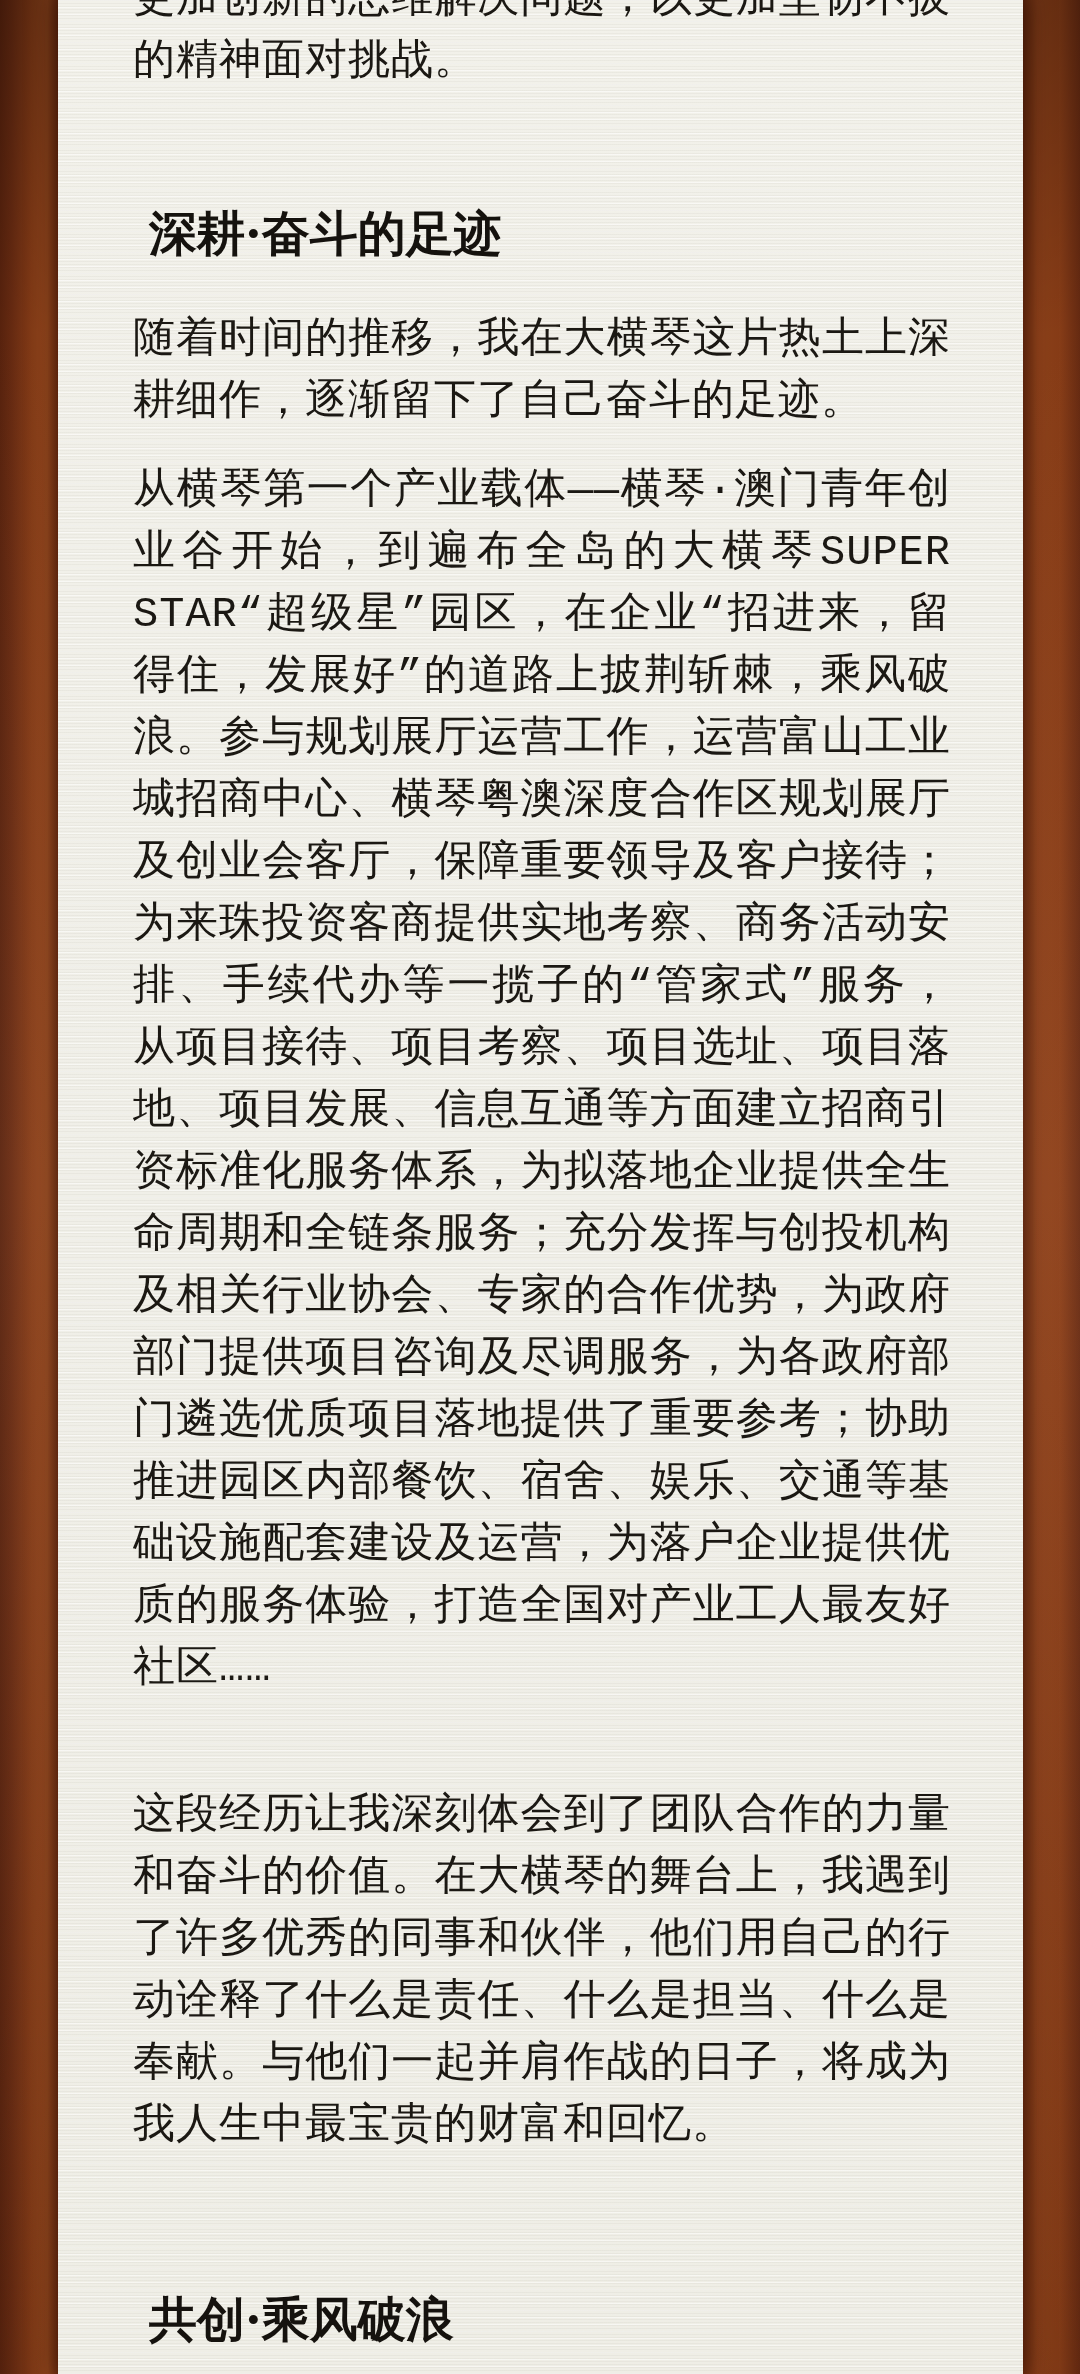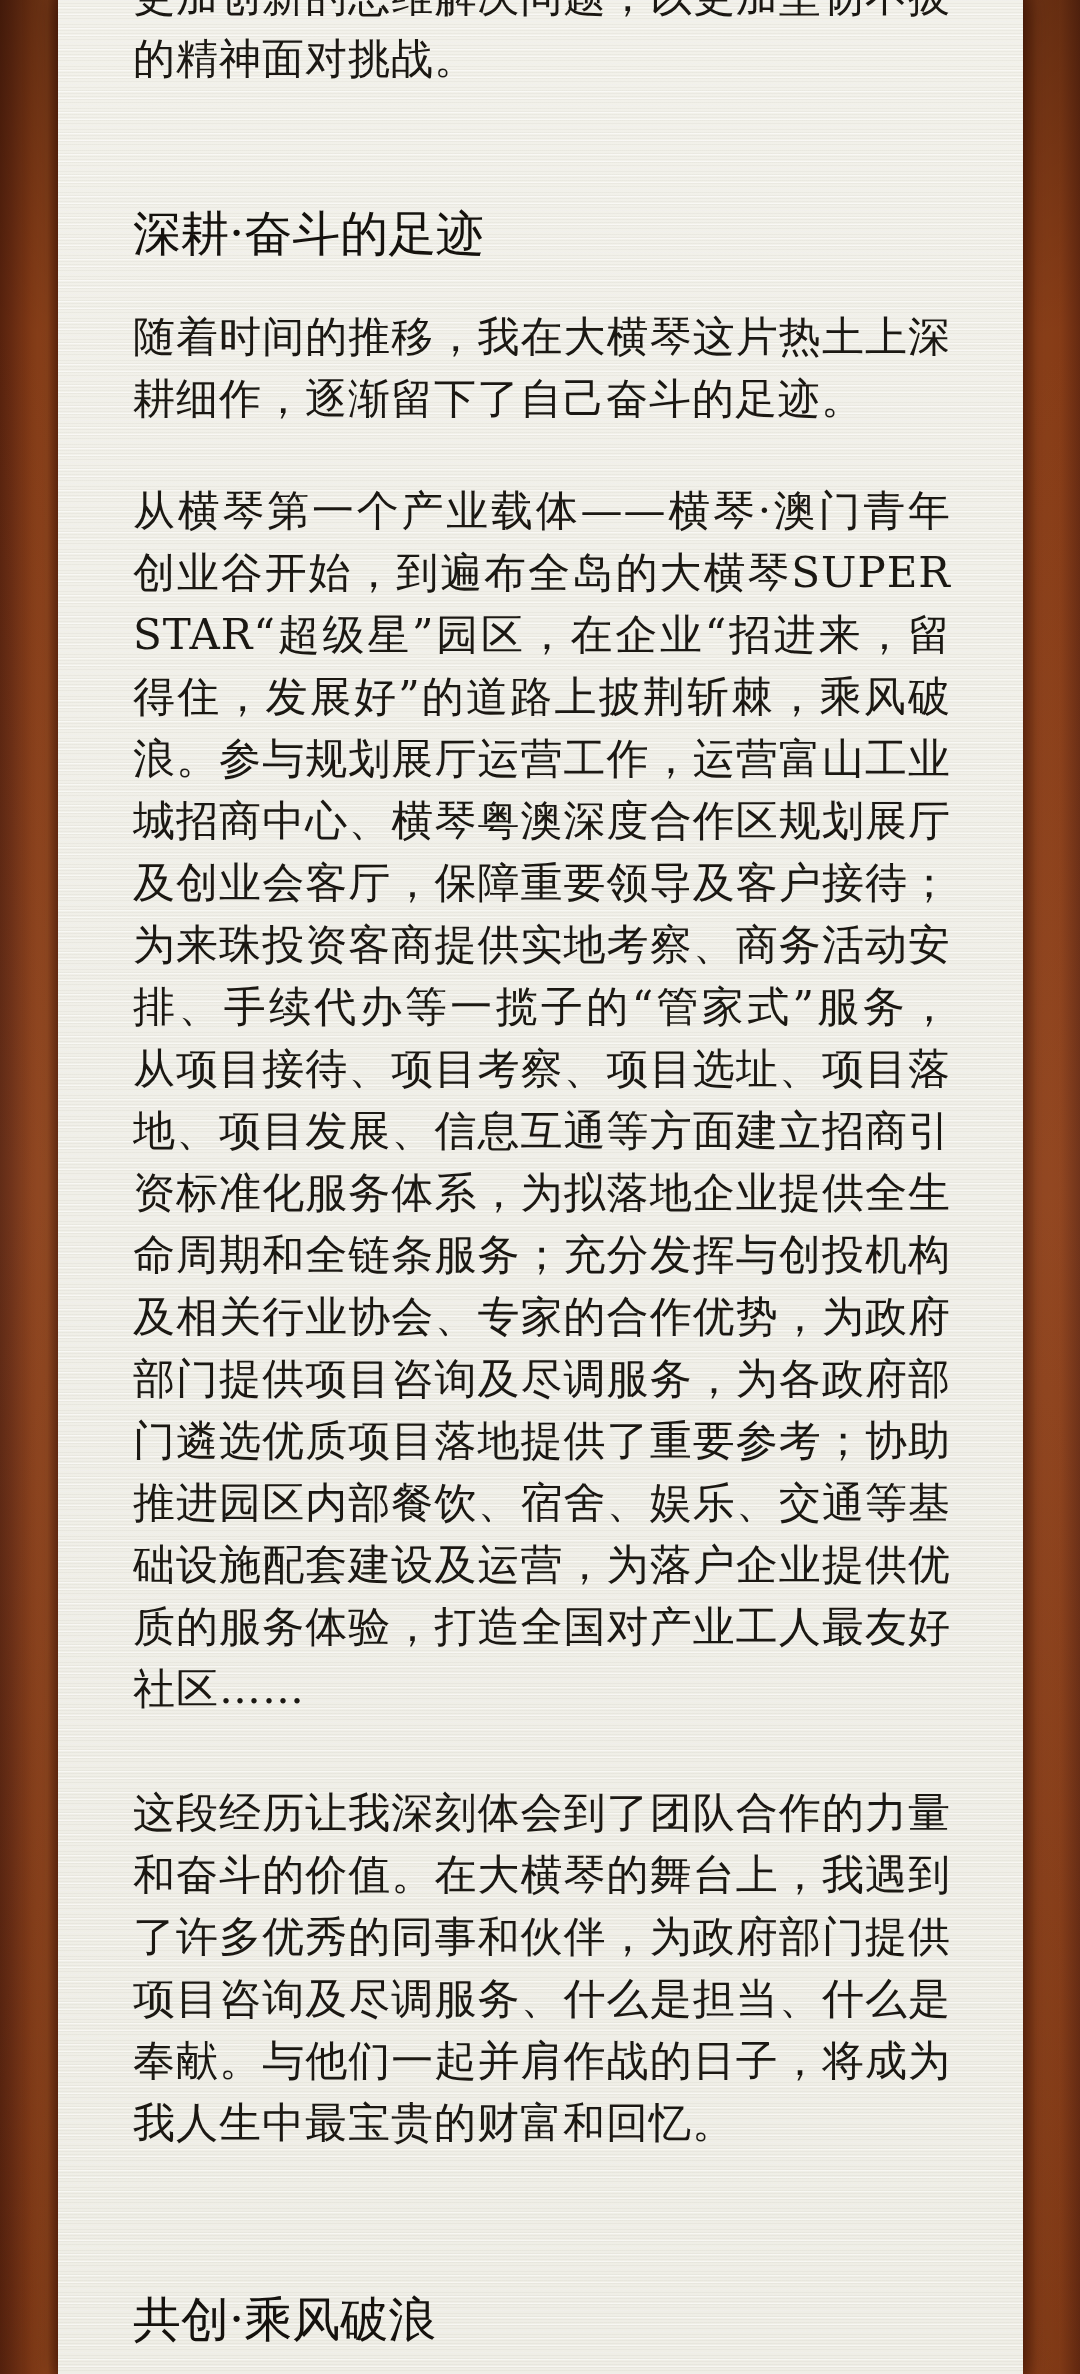--- a/index.html
+++ b/index.html
@@ -74,57 +74,57 @@
     font-size: 42px;
     line-height: 62px;
     letter-spacing: 1px;
     color: #1b1813;
     text-align: justify;
     text-align-last: left;
   }
 
   .heading {
     position: absolute;
-    left: 0;
+    left: 16px;
     width: 818px;
     margin: 0;
     font-size: 48px;
     line-height: 66px;
-    font-weight: 400;
+    font-weight: 700;
     letter-spacing: 0px;
     color: #15120e;
     text-align: left;
   }
 
   
   .block-partial   { top: -34px; }
   .block-heading-1 { top: 200px; }
   .block-para-1    { top: 306px; }
-  .block-para-2    { top: 480px; }
+  .block-para-2    { top: 460px; font-family: Liberation Mono, monospace; }
   .block-para-3    { top: 1782px; }
   .block-heading-2 { top: 2286px; }
 </style>
 </head>
 <body>
 
 <div class="stage">
   <div class="side side-left"></div>
 
   <div class="paper">
     <div class="content">
 
       <p class="body-text block-partial">更加创新的思维解决问题，以更加坚韧不拔的精神面对挑战。</p>
 
       <h2 class="heading block-heading-1">深耕·奋斗的足迹</h2>
 
       <p class="body-text block-para-1">随着时间的推移，我在大横琴这片热土上深耕细作，逐渐留下了自己奋斗的足迹。</p>
 
       <p class="body-text block-para-2">从横琴第一个产业载体——横琴·澳门青年创业谷开始，到遍布全岛的大横琴SUPER STAR“超级星”园区，在企业“招进来，留得住，发展好”的道路上披荆斩棘，乘风破浪。参与规划展厅运营工作，运营富山工业城招商中心、横琴粤澳深度合作区规划展厅及创业会客厅，保障重要领导及客户接待；为来珠投资客商提供实地考察、商务活动安排、手续代办等一揽子的“管家式”服务，从项目接待、项目考察、项目选址、项目落地、项目发展、信息互通等方面建立招商引资标准化服务体系，为拟落地企业提供全生命周期和全链条服务；充分发挥与创投机构及相关行业协会、专家的合作优势，为政府部门提供项目咨询及尽调服务，为各政府部门遴选优质项目落地提供了重要参考；协助推进园区内部餐饮、宿舍、娱乐、交通等基础设施配套建设及运营，为落户企业提供优质的服务体验，打造全国对产业工人最友好社区……</p>
 
-      <p class="body-text block-para-3">这段经历让我深刻体会到了团队合作的力量和奋斗的价值。在大横琴的舞台上，我遇到了许多优秀的同事和伙伴，为政府部门提供项目咨询及尽调服务、什么是担当、什么是奉献。与他们一起并肩作战的日子，将成为我人生中最宝贵的财富和回忆。</p>
+      <p class="body-text block-para-3">这段经历让我深刻体会到了团队合作的力量和奋斗的价值。在大横琴的舞台上，我遇到了许多优秀的同事和伙伴，他们用自己的行动诠释了什么是责任、什么是担当、什么是奉献。与他们一起并肩作战的日子，将成为我人生中最宝贵的财富和回忆。</p>
 
       <h2 class="heading block-heading-2">共创·乘风破浪</h2>
 
     </div>
   </div>
 
   <div class="side side-right"></div>
 </div>
 
 </body></html>

